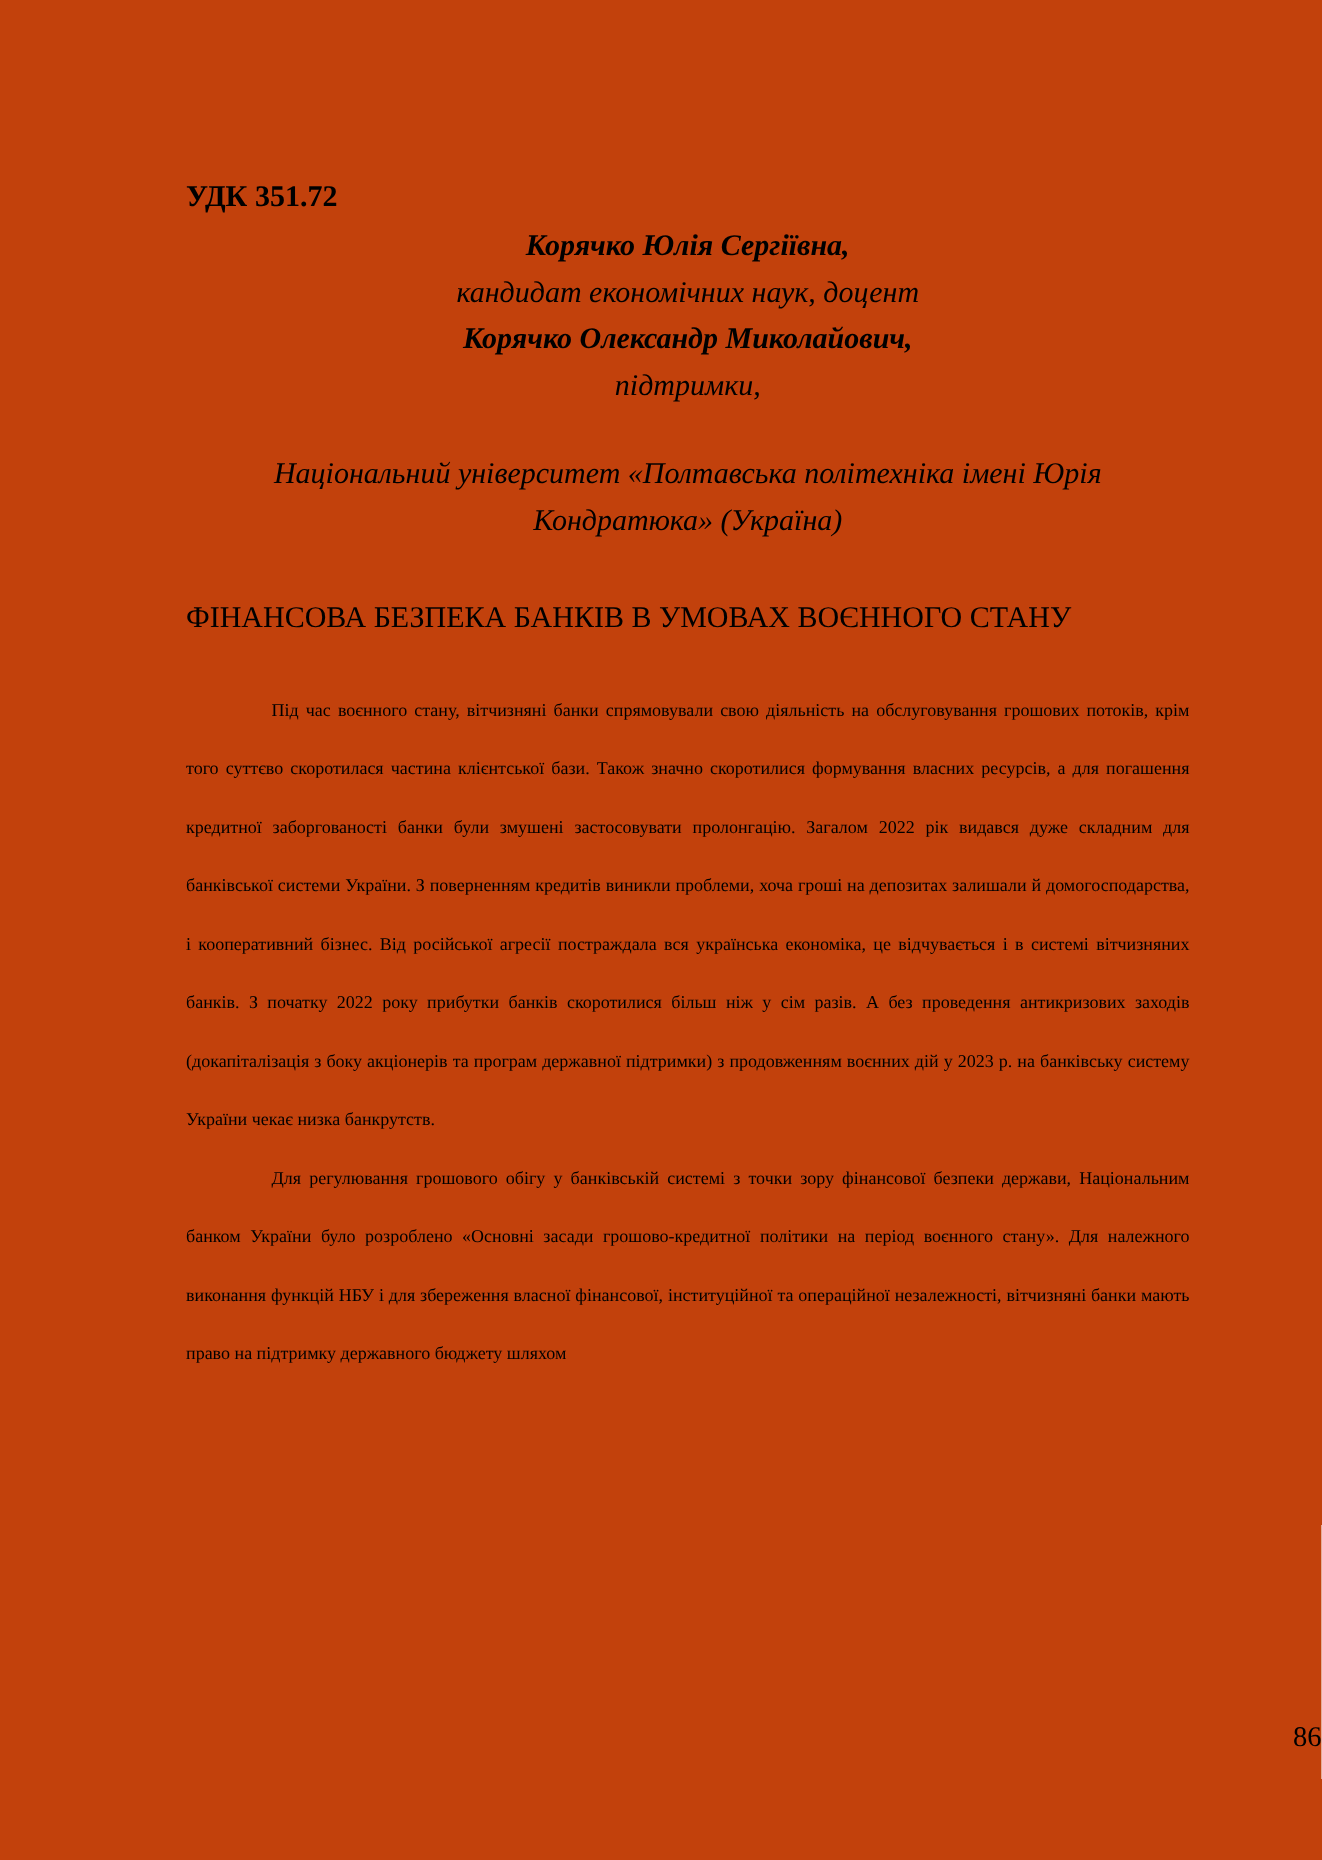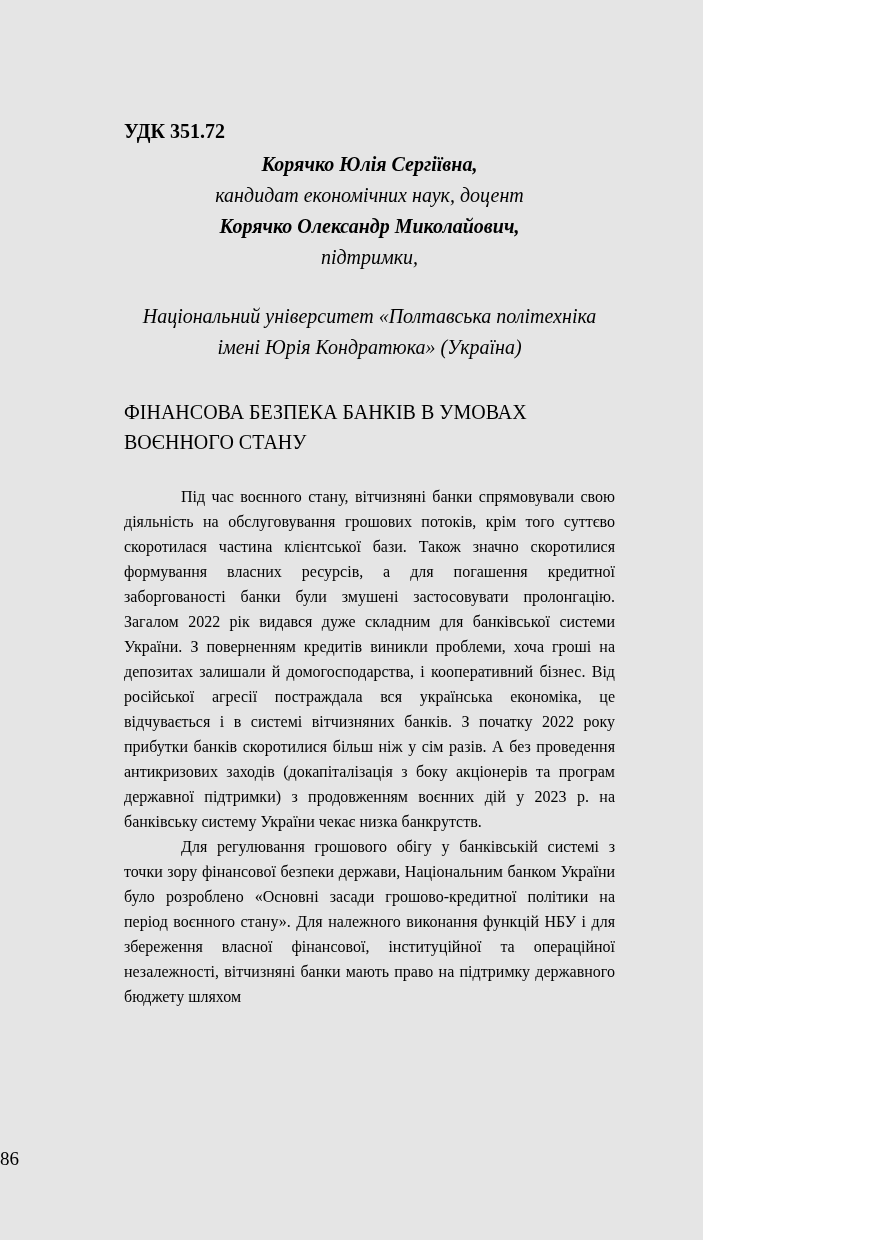--- a/index.html
+++ b/index.html
@@ -9,25 +9,25 @@
   }
   body {
     width: 881px;
     height: 1240px;
     position: relative;
     font-family: "Liberation Serif", serif;
     color: #000000;
   }
   .page {
     box-sizing: border-box;
-    width: 703px;
+    width: 881px;
     height: 1240px;
     padding: 116px 88px 40px 124px;
     position: relative;
-    background: #e5e5e5;
+    background: #c2410c;
   }
   .udc {
     font-size: 20px;
     font-weight: bold;
     line-height: 31px;
     margin: 0 0 2px 0;
     text-align: left;
   }
   .header-block {
     text-align: center;
@@ -47,32 +47,32 @@
   }
   .paper-title {
     text-align: left;
     font-size: 20px;
     line-height: 30px;
     font-weight: normal;
     margin: 34px 0 27px 0;
     text-transform: uppercase;
   }
   .body-text p {
-    font-size: 16px;
-    line-height: 25px;
+    font-size: 12px;
+    line-height: 39px;
     text-align: justify;
     text-indent: 57px;
     margin: 0;
   }
   .page-number {
     position: absolute;
     bottom: 70px;
     left: 0;
     width: 881px;
-    text-align: left;
+    text-align: right;
     font-size: 19px;
     line-height: 22px;
   }
 </style>
 </head>
 <body>
 
 <div class="page">
 
   <div class="udc">УДК 351.72</div>

